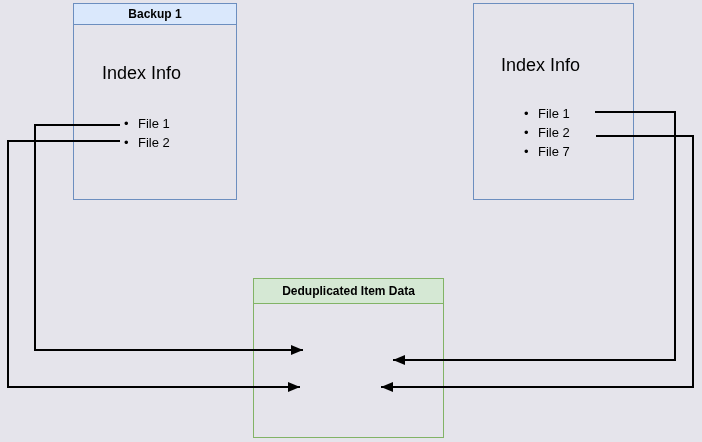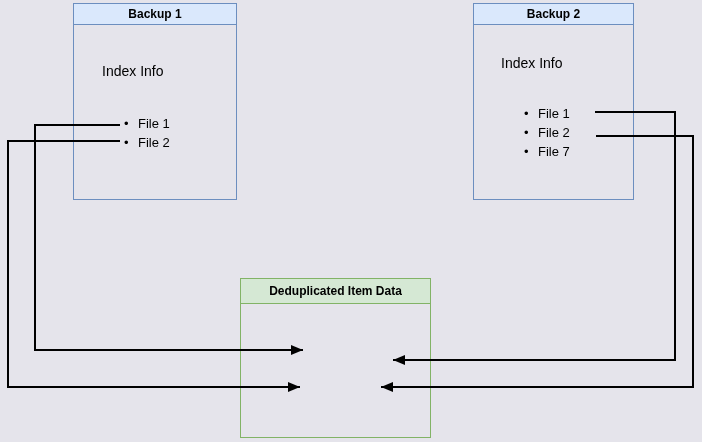--- a/index.html
+++ b/index.html
@@ -28,24 +28,24 @@
     align-items: center;
     justify-content: center;
     font-weight: bold;
     font-size: 12px;
     border-bottom: 1px solid;
   }
   .blue  .box-header { background: #dae8fc; border-color: #6c8ebf; height: 21px; }
   .green .box-header { background: #d5e8d4; border-color: #82b366; height: 25px; }
   #backup1-box { left: 73px;  top: 3px;   width: 164px; height: 197px; }
   #backup2-box { left: 473px; top: 3px;   width: 161px; height: 197px; }
-  #dedup-box   { left: 240px; top: 278px; width: 191px; height: 160px; }
+  #dedup-box   { left: 253px; top: 278px; width: 191px; height: 160px; }
   .index-label {
     position: absolute;
-    font-size: 14px;
+    font-size: 18px;
     white-space: nowrap;
   }
   #backup1-box .index-label { left: 28px; top: 59px; }
   #backup2-box .index-label { left: 27px; top: 51px; }
   ul.file-list {
     position: absolute;
     margin: 0;
     padding: 0;
     list-style: none;
     font-size: 13px;
@@ -82,23 +82,20 @@
       <span>Backup 1</span>
     </div>
     <div class="index-label">Index Info</div>
     <ul class="file-list">
       <li>File 1</li>
       <li>File 2</li>
     </ul>
   </div>
 
   <div class="box blue" id="backup2-box">
-    <div class="box-header">
-      <span>Backup 2</span>
-    </div>
     <div class="index-label">Index Info</div>
     <ul class="file-list">
       <li>File 1</li>
       <li>File 2</li>
       <li>File 7</li>
     </ul>
   </div>
 
   <div class="box green" id="dedup-box">
     <div class="box-header">

